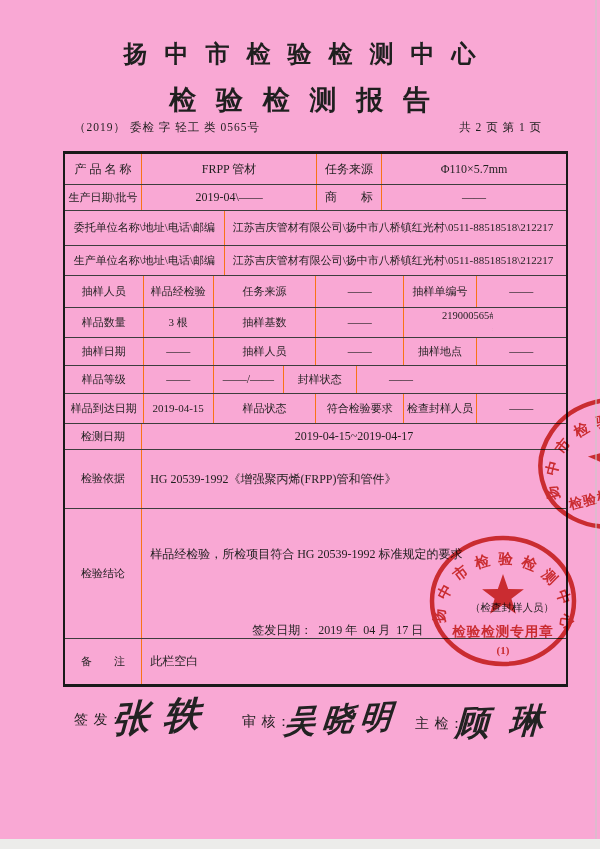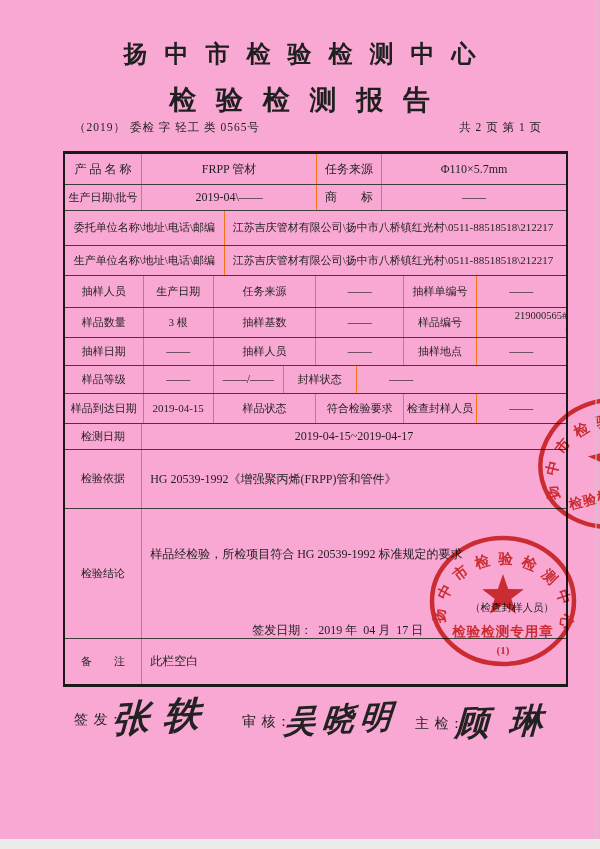--- a/index.html
+++ b/index.html
@@ -85,33 +85,32 @@
       <div class="cell cB2 left sm">江苏吉庆管材有限公司\扬中市八桥镇红光村\0511-88518518\212217</div>
     </div>
 
     <div class="row r4">
       <div class="cell cB1 sm">生产单位名称\地址\电话\邮编</div>
       <div class="cell cB2 left sm">江苏吉庆管材有限公司\扬中市八桥镇红光村\0511-88518518\212217</div>
     </div>
 
     <div class="row r5">
       <div class="cell cC1 sm">抽样人员</div>
-      <div class="cell cC2 sm">生产日期</div>
+      <div class="cell cC2 sm">样品经检验</div>
       <div class="cell cC3 sm">任务来源</div>
       <div class="cell cC4">——</div>
       <div class="cell cC5 sm">抽样单编号</div>
       <div class="cell cC6">——</div>
     </div>
 
     <div class="row r6">
       <div class="cell cC1 sm">样品数量</div>
       <div class="cell cC2 sm">3 根</div>
       <div class="cell cC3 sm">抽样基数</div>
       <div class="cell cC4">——</div>
-      <div class="cell cC5 sm">样品编号</div>
       <div class="cell cC6 xs">219000565#1-#3</div>
     </div>
 
     <div class="row r7">
       <div class="cell cC1 sm">抽样日期</div>
       <div class="cell cC2">——</div>
       <div class="cell cC3 sm">抽样人员</div>
       <div class="cell cC4">——</div>
       <div class="cell cC5 sm">抽样地点</div>
       <div class="cell cC6">——</div>

